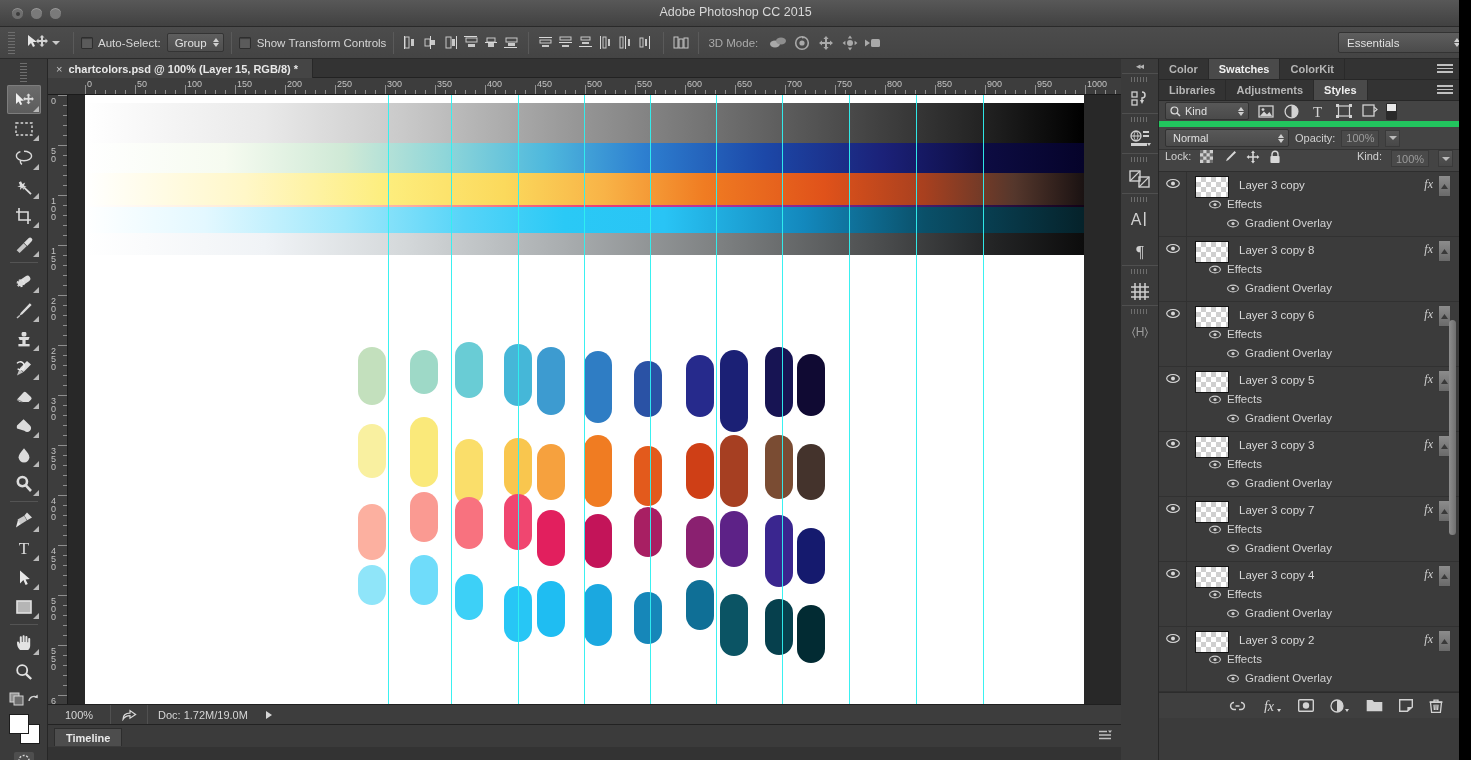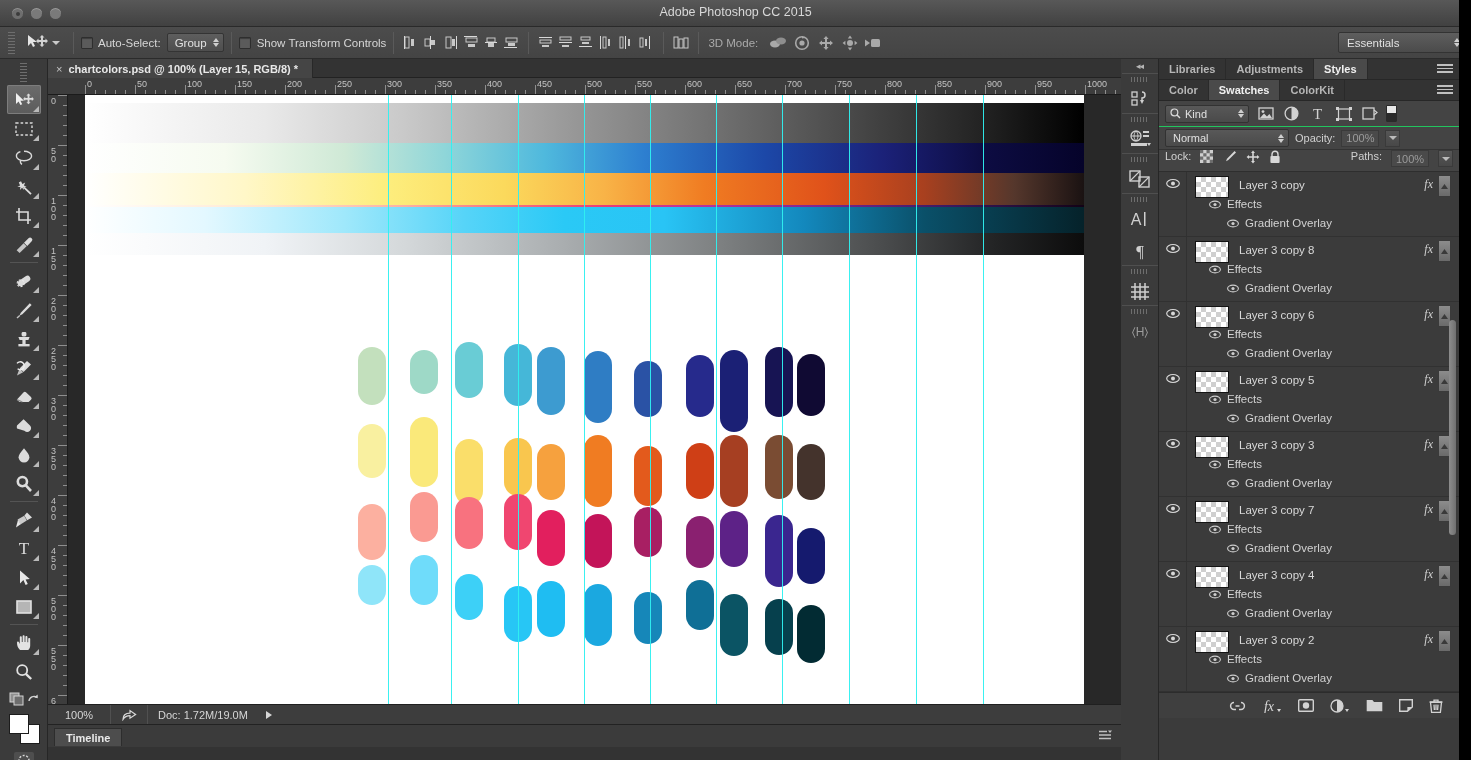--- a/index.html
+++ b/index.html
@@ -135,21 +135,21 @@
   .tabrow { position:relative; height:21px; background:#333; border-bottom:1px solid #272727;
       display:flex; align-items:stretch; }
   .ptab { display:flex; align-items:center; padding:0 10px; font-size:11px; font-weight:bold;
       color:#b6b6b6; border-right:1px solid #2a2a2a; }
   .ptab.sel { background:#4a4a4a; color:#f0f0f0; }
   .pmenu { position:absolute; right:6px; top:5px; width:16px; height:11px; }
   .pmenu i { display:block; height:1.5px; background:#c0c0c0; margin-top:2px; }
   .pmenu i:first-child { margin-top:0; }
 
   .layersbar { height:26px; background:#444; display:flex; align-items:center; padding:0 6px; gap:7px;
-      border-bottom:1px solid #22c55e; }
+      border-bottom:6px solid #22c55e; }
   .kindsel { display:flex; align-items:center; gap:4px; width:84px; height:18px; padding:0 4px;
       background:linear-gradient(#585858,#4a4a4a); border:1px solid #323232; border-radius:2px;
       color:#e0e0e0; font-size:11px; }
   .filterico { width:19px; height:19px; display:flex; align-items:center; justify-content:center; }
   .toggleSw { width:11px; height:17px; background:linear-gradient(#e8e8e8 0 45%,#2a2a2a 45% 100%);
       border:1px solid #2a2a2a; border-radius:1px; }
 
   .blendbar { height:23px; background:#444; display:flex; align-items:center; padding:0 6px; gap:6px;
       border-bottom:1px solid #333; }
   .blendsel { display:flex; align-items:center; justify-content:space-between; width:124px; height:18px;
@@ -977,34 +977,34 @@
           <svg width="26" height="20">
             <text x="13" y="15" font-family="Liberation Sans, sans-serif" font-size="12" fill="#9d9d9d" text-anchor="middle">〈H〉</text>
           </svg>
         </div>
     </div>
   </div>
 
   <div class="panels">
 
     <div class="tabrow">
-      <div class="ptab">Libraries</div>
-      <div class="ptab">Adjustments</div>
-      <div class="ptab sel">Styles</div>
+      <div class="ptab">Color</div>
+      <div class="ptab sel">Swatches</div>
+      <div class="ptab">ColorKit</div>
       <div class="pmenu">
           <i></i>
           <i></i>
           <i></i>
         </div>
     </div>
 
     <div class="tabrow">
-      <div class="ptab">Color</div>
-      <div class="ptab sel">Swatches</div>
-      <div class="ptab">ColorKit</div>
+      <div class="ptab">Libraries</div>
+      <div class="ptab">Adjustments</div>
+      <div class="ptab sel">Styles</div>
       <div class="pmenu">
           <i></i>
           <i></i>
           <i></i>
         </div>
     </div>
 
 
     <div class="layersbar">
       <span class="kindsel">
@@ -1097,21 +1097,21 @@
           <svg width="14" height="14">
             <path d="M7 0.6 L9 3 L7.8 3 L7.8 6.2 L11 6.2 L11 5 L13.4 7 L11 9 L11 7.8 L7.8 7.8 L7.8 11 L9 11 L7 13.4 L5 11 L6.2 11 L6.2 7.8 L3 7.8 L3 9 L0.6 7 L3 5 L3 6.2 L6.2 6.2 L6.2 3 L5 3 Z" fill="#d8d8d8"></path>
           </svg>
         </span>
       <span>
           <svg width="12" height="14">
             <path d="M3 6 L3 4.2 a3 3 0 0 1 6 0 L9 6" fill="none" stroke="#d8d8d8" stroke-width="1.4"></path>
             <rect x="1.4" y="6" width="9.2" height="7" rx="1" fill="#d8d8d8"></rect>
           </svg>
         </span>
-      <span style="margin-left:auto; color:#d0d0d0">Paths:</span>
+      <span style="margin-left:auto; color:#d0d0d0">Kind:</span>
       <span class="numbox">100%</span>
       <span class="numstep">
           <span class="caret" style="border-top-color:#bbb"></span>
         </span>
     </div>
 
     <div class="layerlist" id="layerlist">
         <div class="layerrow">
           <div class="eyecell">
             <svg width="14" height="11">

